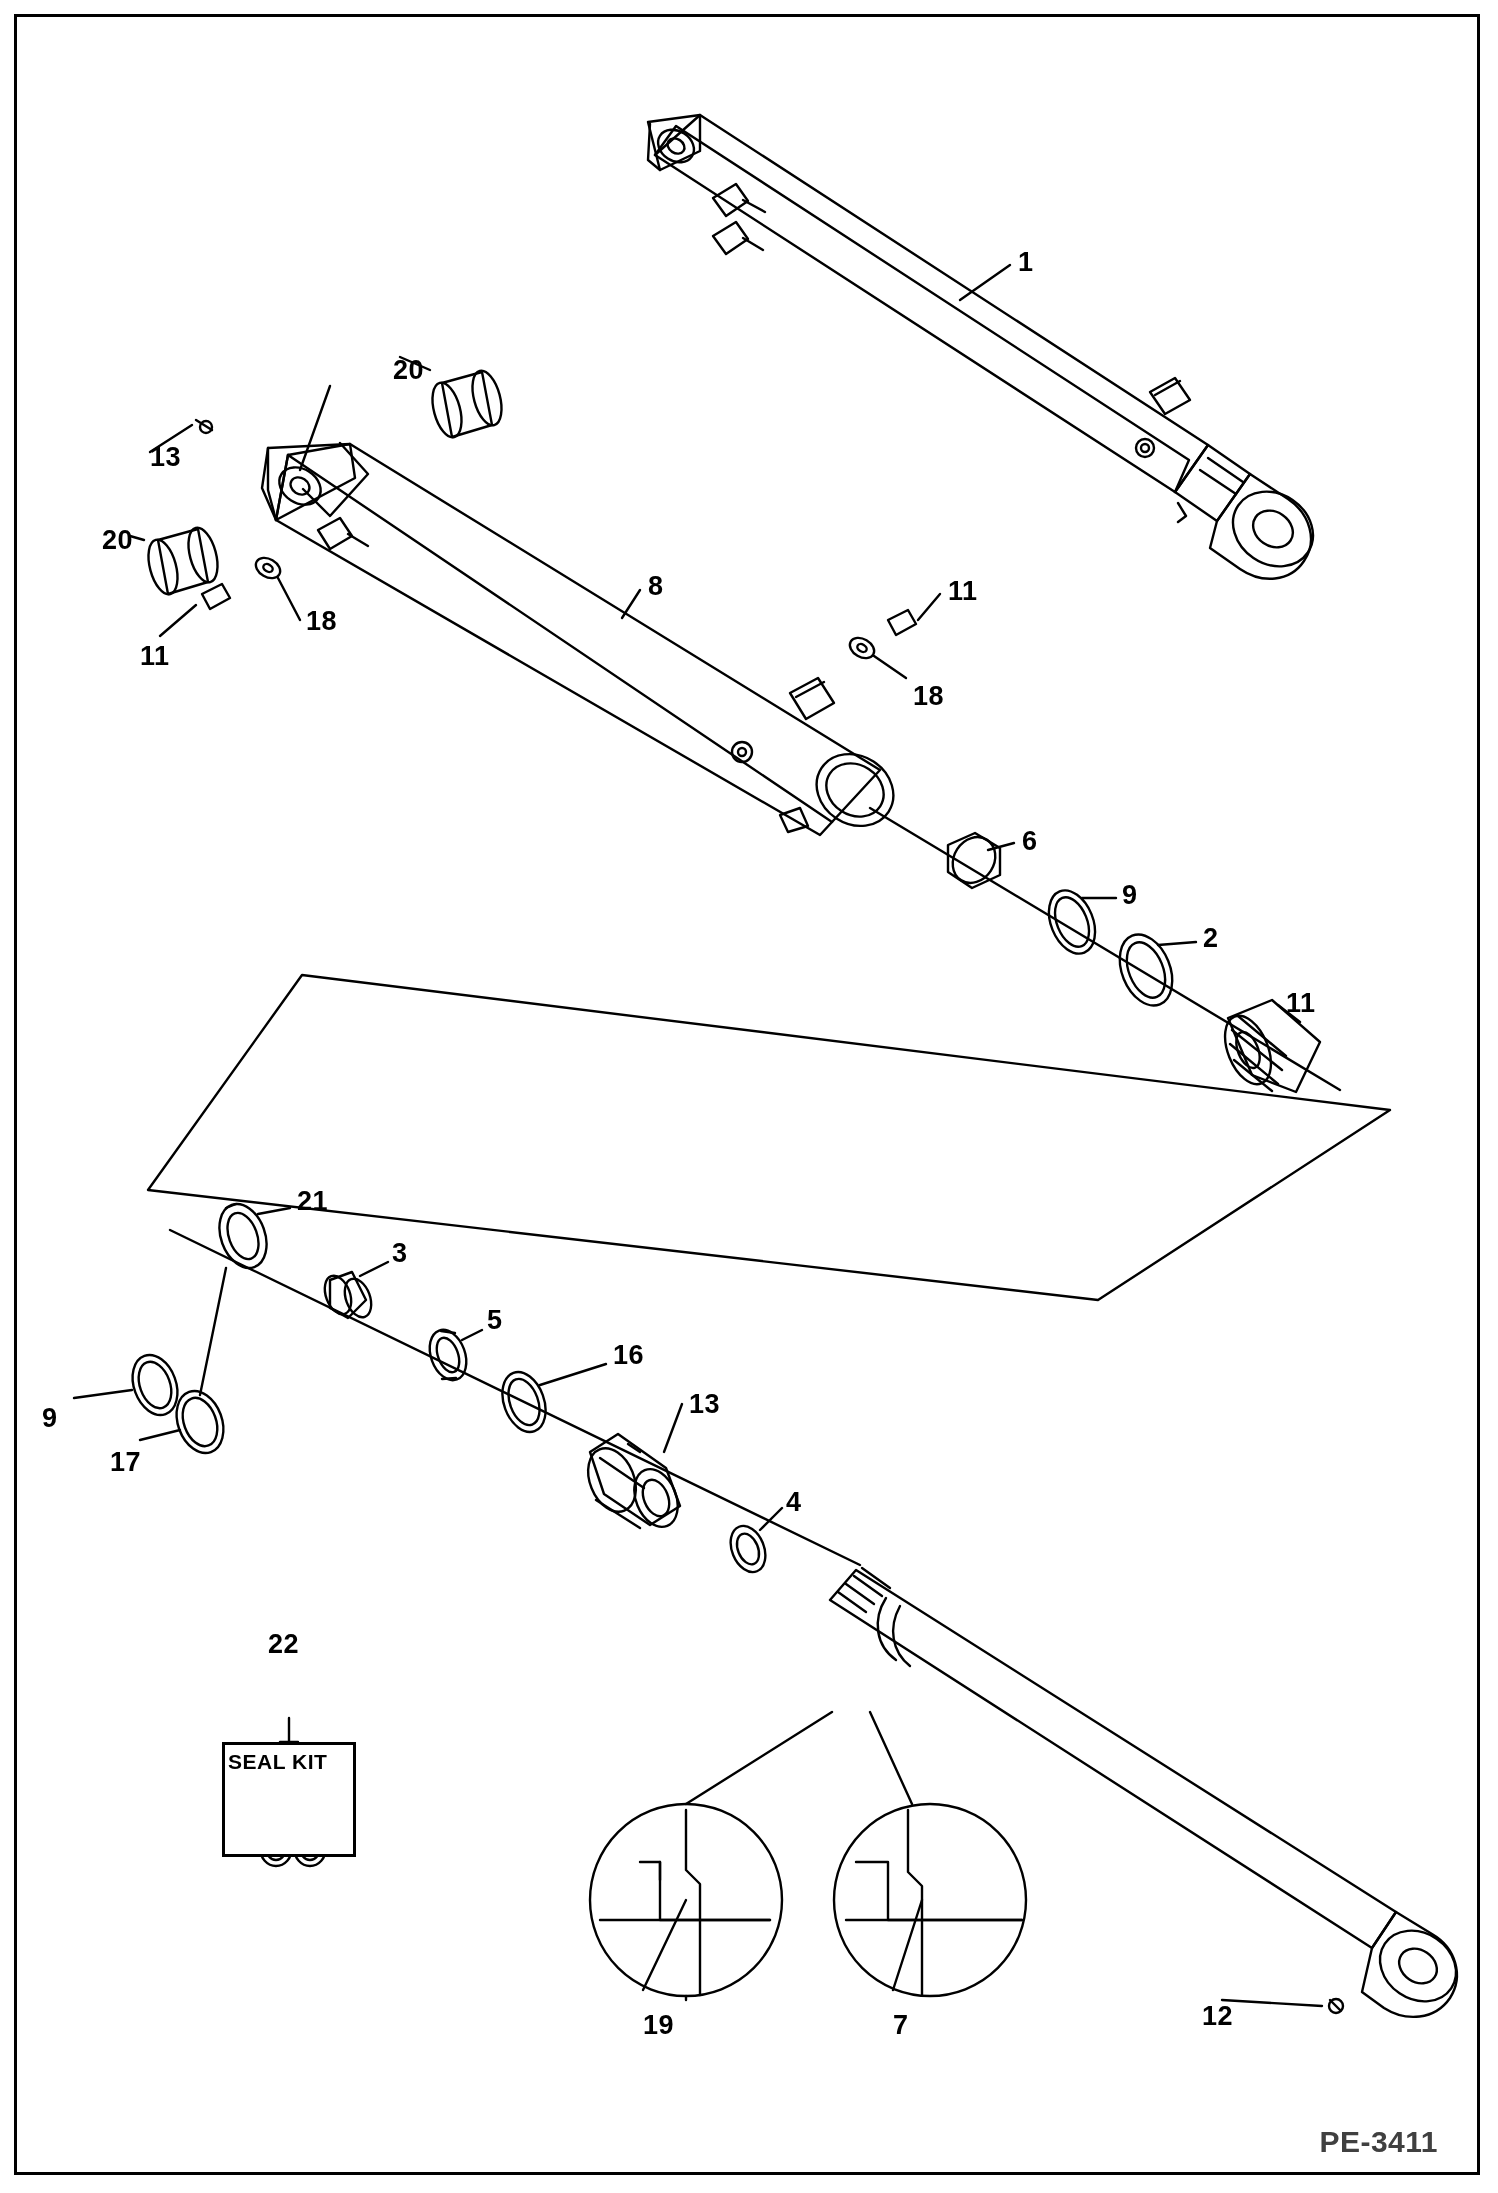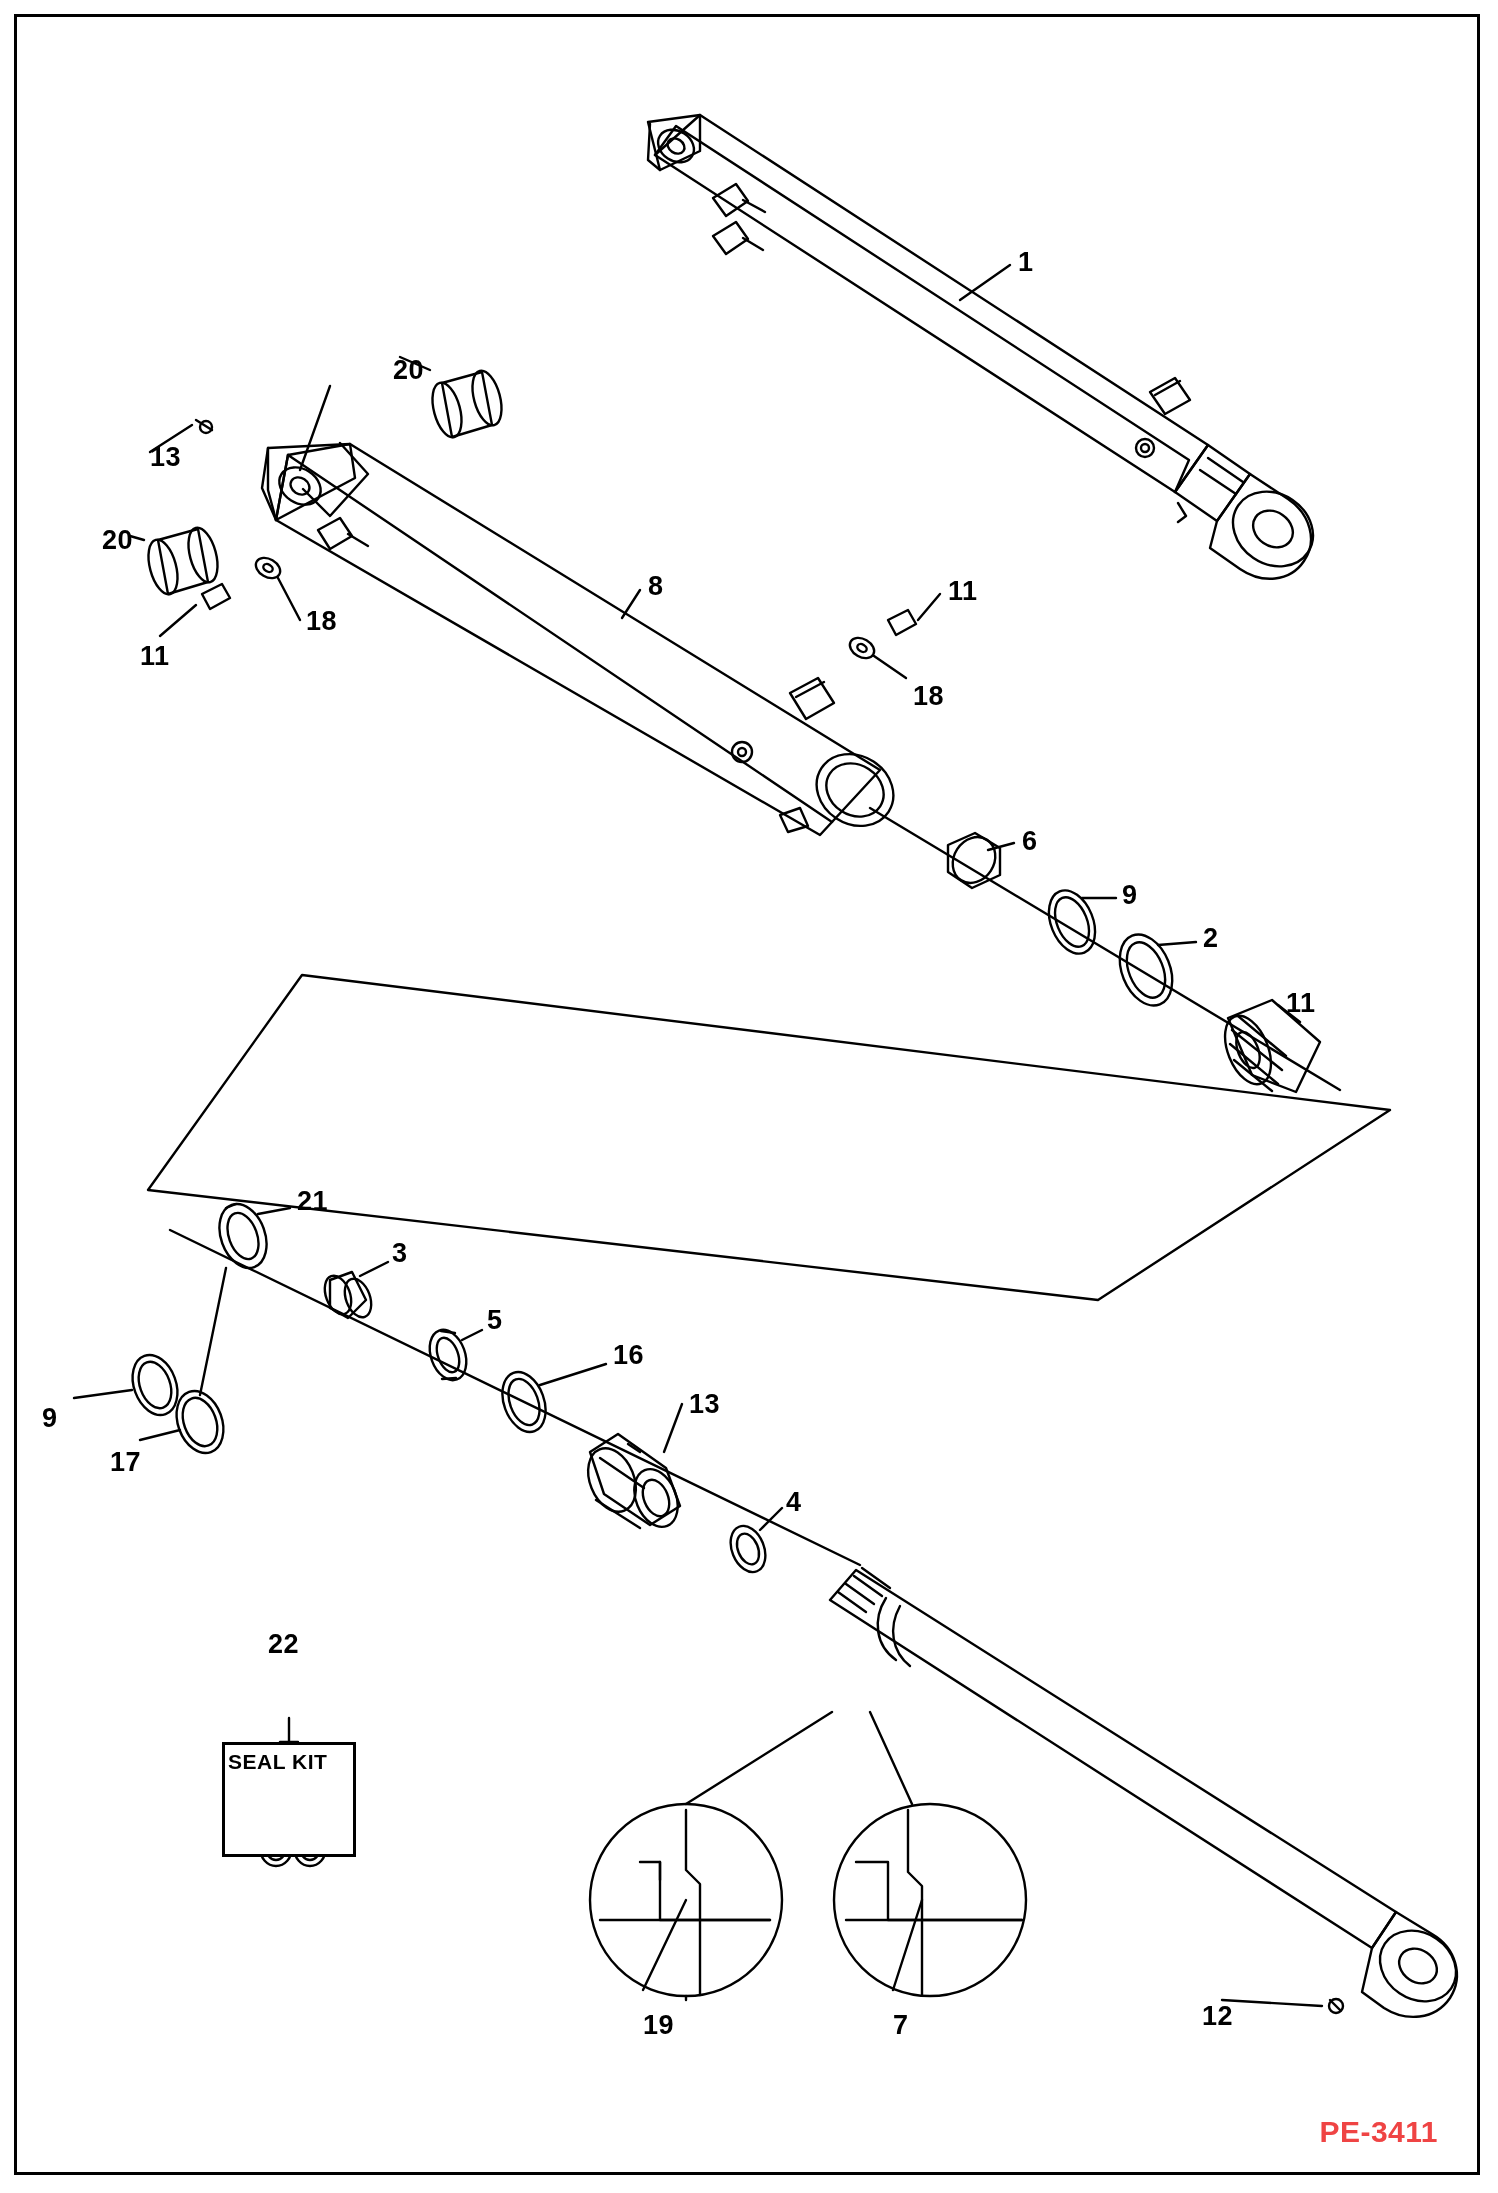--- a/index.html
+++ b/index.html
@@ -33,23 +33,23 @@
     font-weight: bold;
     font-size: 27px;
     color: #000;
     line-height: 1;
     letter-spacing: 0.5px;
   }
   .drawing-code {
     position: absolute;
     font-weight: bold;
     font-size: 30px;
-    color: #ef4444;
+    color: #404040;
     right: 60px;
-    bottom: 44px;
+    bottom: 34px;
     letter-spacing: 0.5px;
   }
   svg.art {
     position: absolute;
     left: 0;
     top: 0;
     width: 1498px;
     height: 2193px;
     pointer-events: none;
   }

